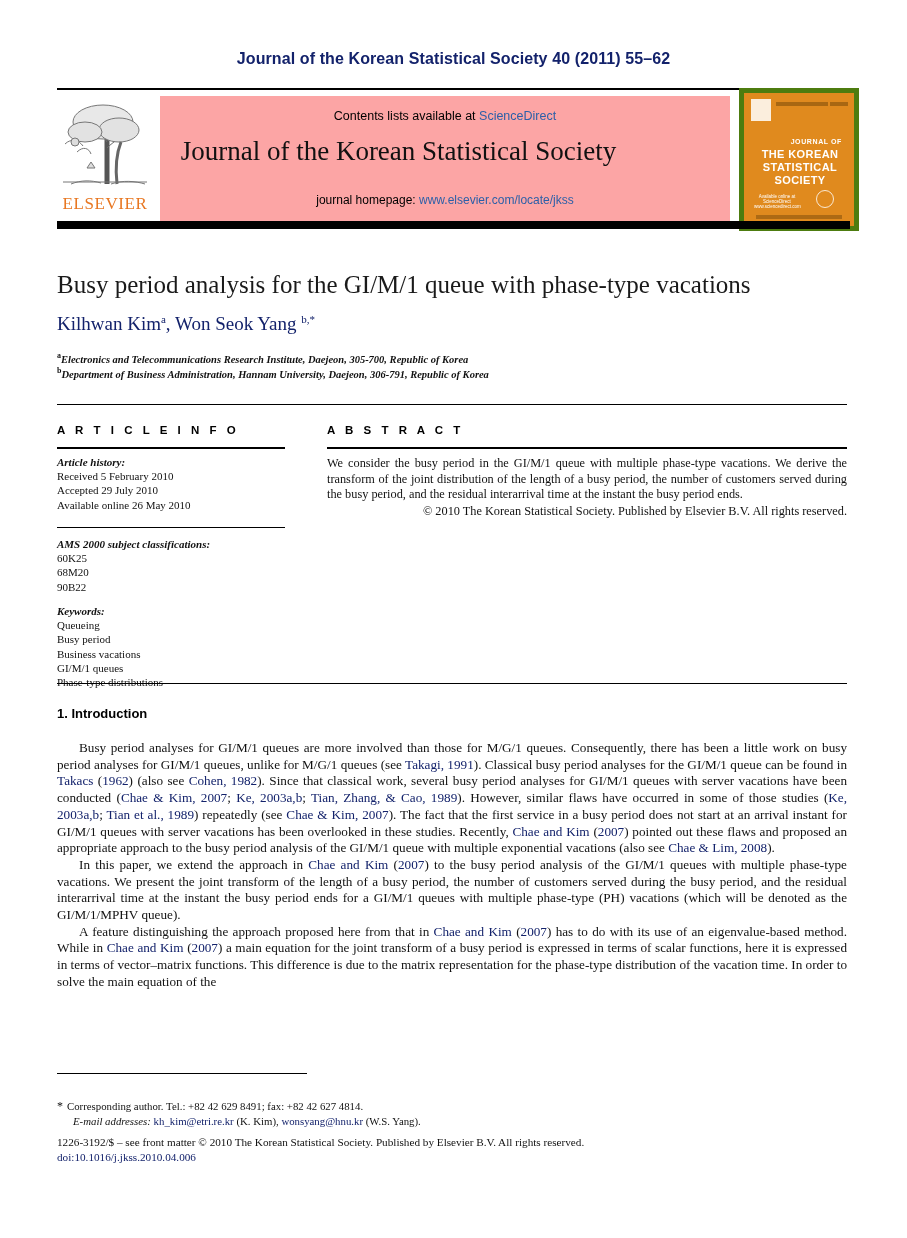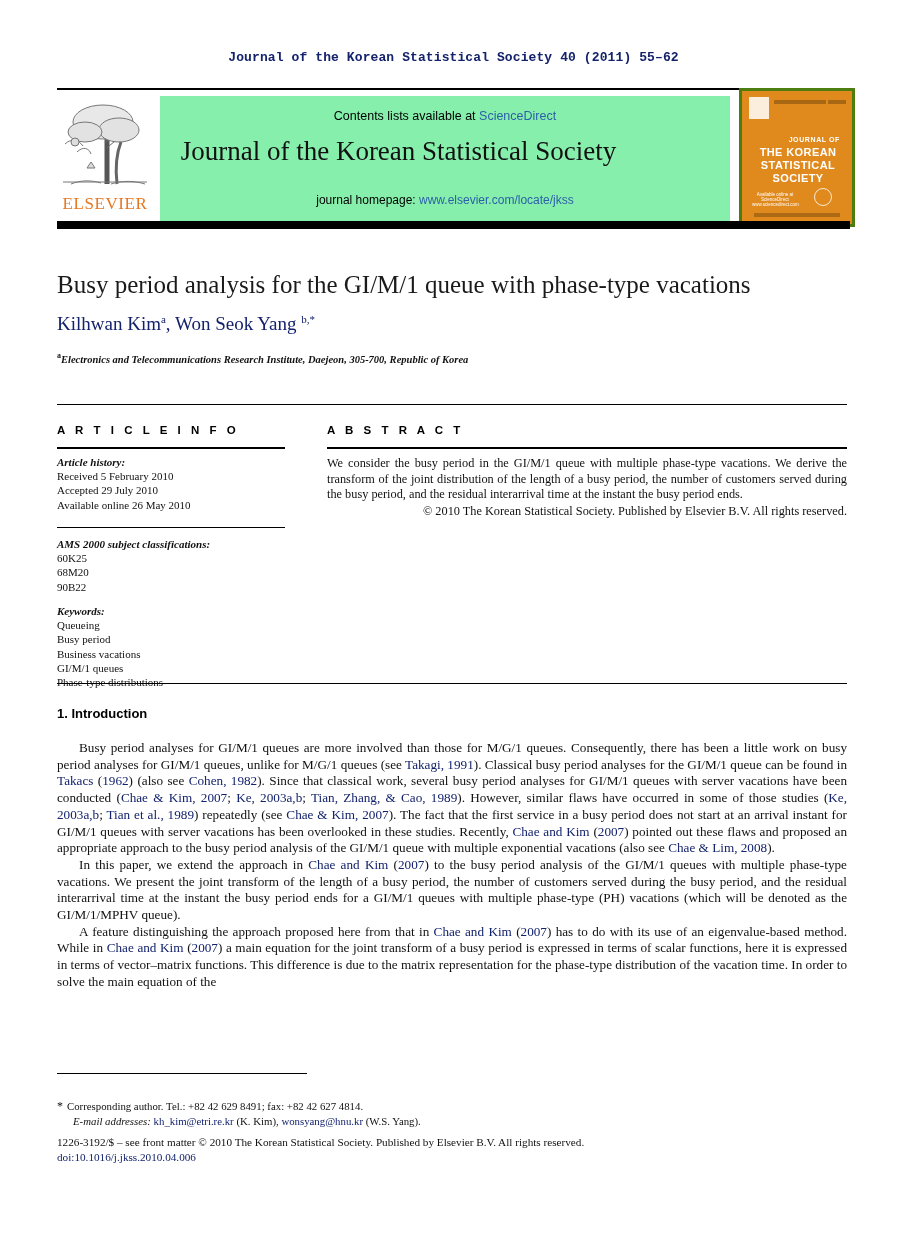--- a/index.html
+++ b/index.html
@@ -10,23 +10,23 @@
     color:#000;
     position:relative;
     overflow:hidden;
   }
   .page { position:relative; width:907px; height:1238px; }
 
   
   .runhead {
     position:absolute; top:50px; left:0; width:907px;
     text-align:center;
-    font-family:Liberation Mono, monospace;
+    font-family:Liberation Sans, sans-serif;
     font-weight:bold;
-    font-size:13px;
+    font-size:16px;
     color:#13226b;
     letter-spacing:.1px;
   }
 
   
   .masthead { position:absolute; top:92px; left:57px; width:793px; height:133px; }
   .rule-top {
     position:absolute; top:-4px; left:0; width:793px; height:2px; background:#000;
   }
   .rule-bottom {
@@ -39,41 +39,41 @@
   .elsevier-word {
     position:absolute; left:1px; top:98px; width:94px;
     text-align:center; color:#E87722;
     font-family:"Liberation Serif", serif;
     font-size:17px; letter-spacing:.6px;
   }
 
   .sd-band {
     position:absolute; left:103px; top:4px;
     width:570px; height:125px;
-    background:#86efac;
+    background:#fca5a5;
     border:0;
   }
   .sd-line1 {
     position:absolute; top:13px; left:0; width:570px; text-align:center;
     font-family:"Liberation Sans", sans-serif; font-size:12.5px; color:#000;
   }
   .sd-link { color:#2b5fa8; }
   .sd-title {
     position:absolute; top:40px; left:0; width:477px; text-align:center;
     font-family:"Liberation Serif", serif; font-size:27px; color:#111;
   }
   .sd-line3 {
     position:absolute; top:97px; left:0; width:570px; text-align:center;
     font-family:"Liberation Sans", sans-serif; font-size:12px; color:#000;
   }
 
   
   .cover {
     position:absolute; left:682px; top:-4px; width:110px; height:133px;
-    background:#E08A1E; border:3px solid #4d7c0f;
+    background:#E08A1E; border:5px solid #4d7c0f;
     overflow:hidden;
     text-decoration:underline;
   }
   .cover-stamp {
     position:absolute; left:7px; top:6px; width:20px; height:22px;
     background:#fff; opacity:.85;
   }
   .cover-topline {
     position:absolute; left:32px; top:9px; width:52px; height:4px;
     background:#7a4a0a; opacity:.55;
@@ -263,20 +263,23 @@
     </div>
 
     <div class="rule-bottom"></div>
   </div>
 
   <div class="title">Busy period analysis for the GI/M/1 queue with phase-type vacations</div>
   <div class="authors">Kilhwan Kim<sup>a</sup>, Won Seok Yang <sup>b,*</sup></div>
   <div class="aff aff-a">
     <sup>a</sup><span>Electronics and Telecommunications Research Institute, Daejeon, 305-700, Republic of Korea</span>
   </div>
+  <div class="aff aff-b">
+    <sup>b</sup><span>Department of Business Administration, Hannam University, Daejeon, 306-791, Republic of Korea</span>
+  </div>
 
   <div class="panel-rule-top"></div>
   <div class="colhead colhead-info">A R T I C L E    I N F O</div>
   <div class="colhead colhead-abs">A B S T R A C T</div>
   <div class="col-rule col-rule-info"></div>
   <div class="col-rule col-rule-abs"></div>
 
   <div class="info-col">
     <div class="info-head">Article history:</div>
     <div>Received 5 February 2010</div>

